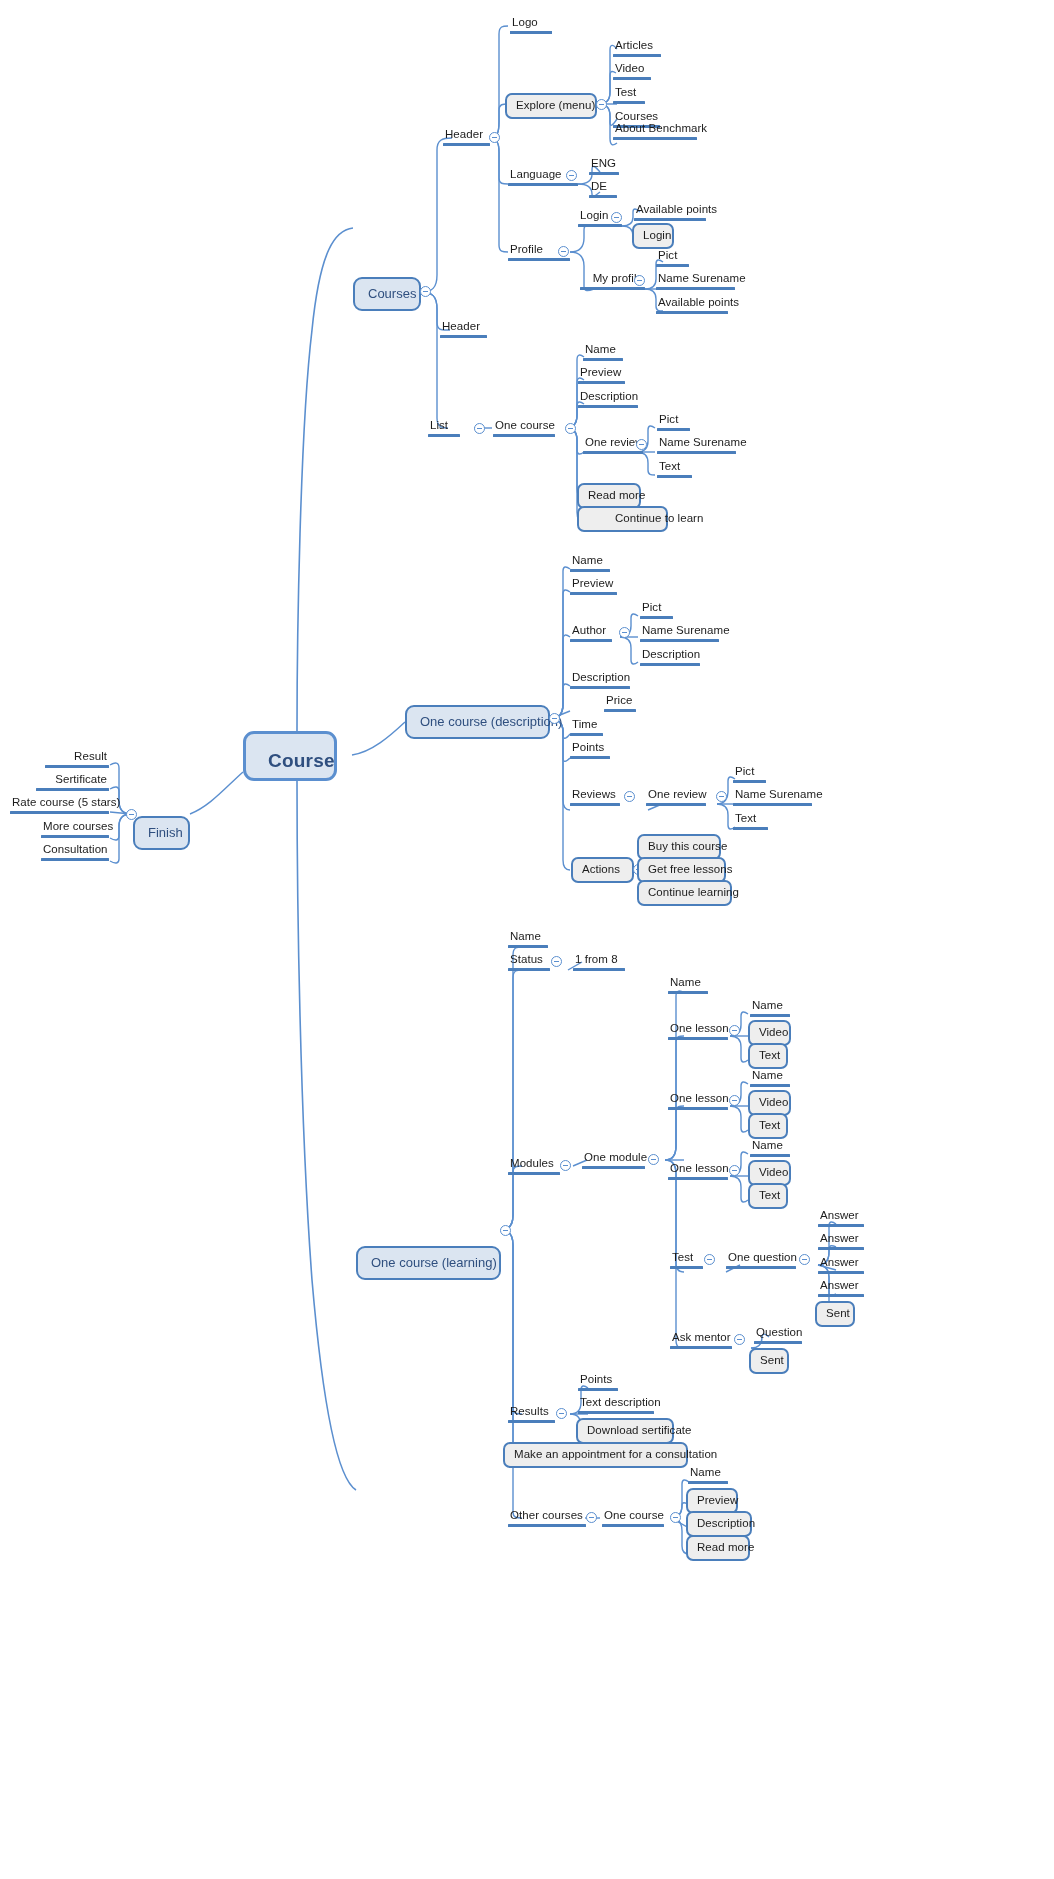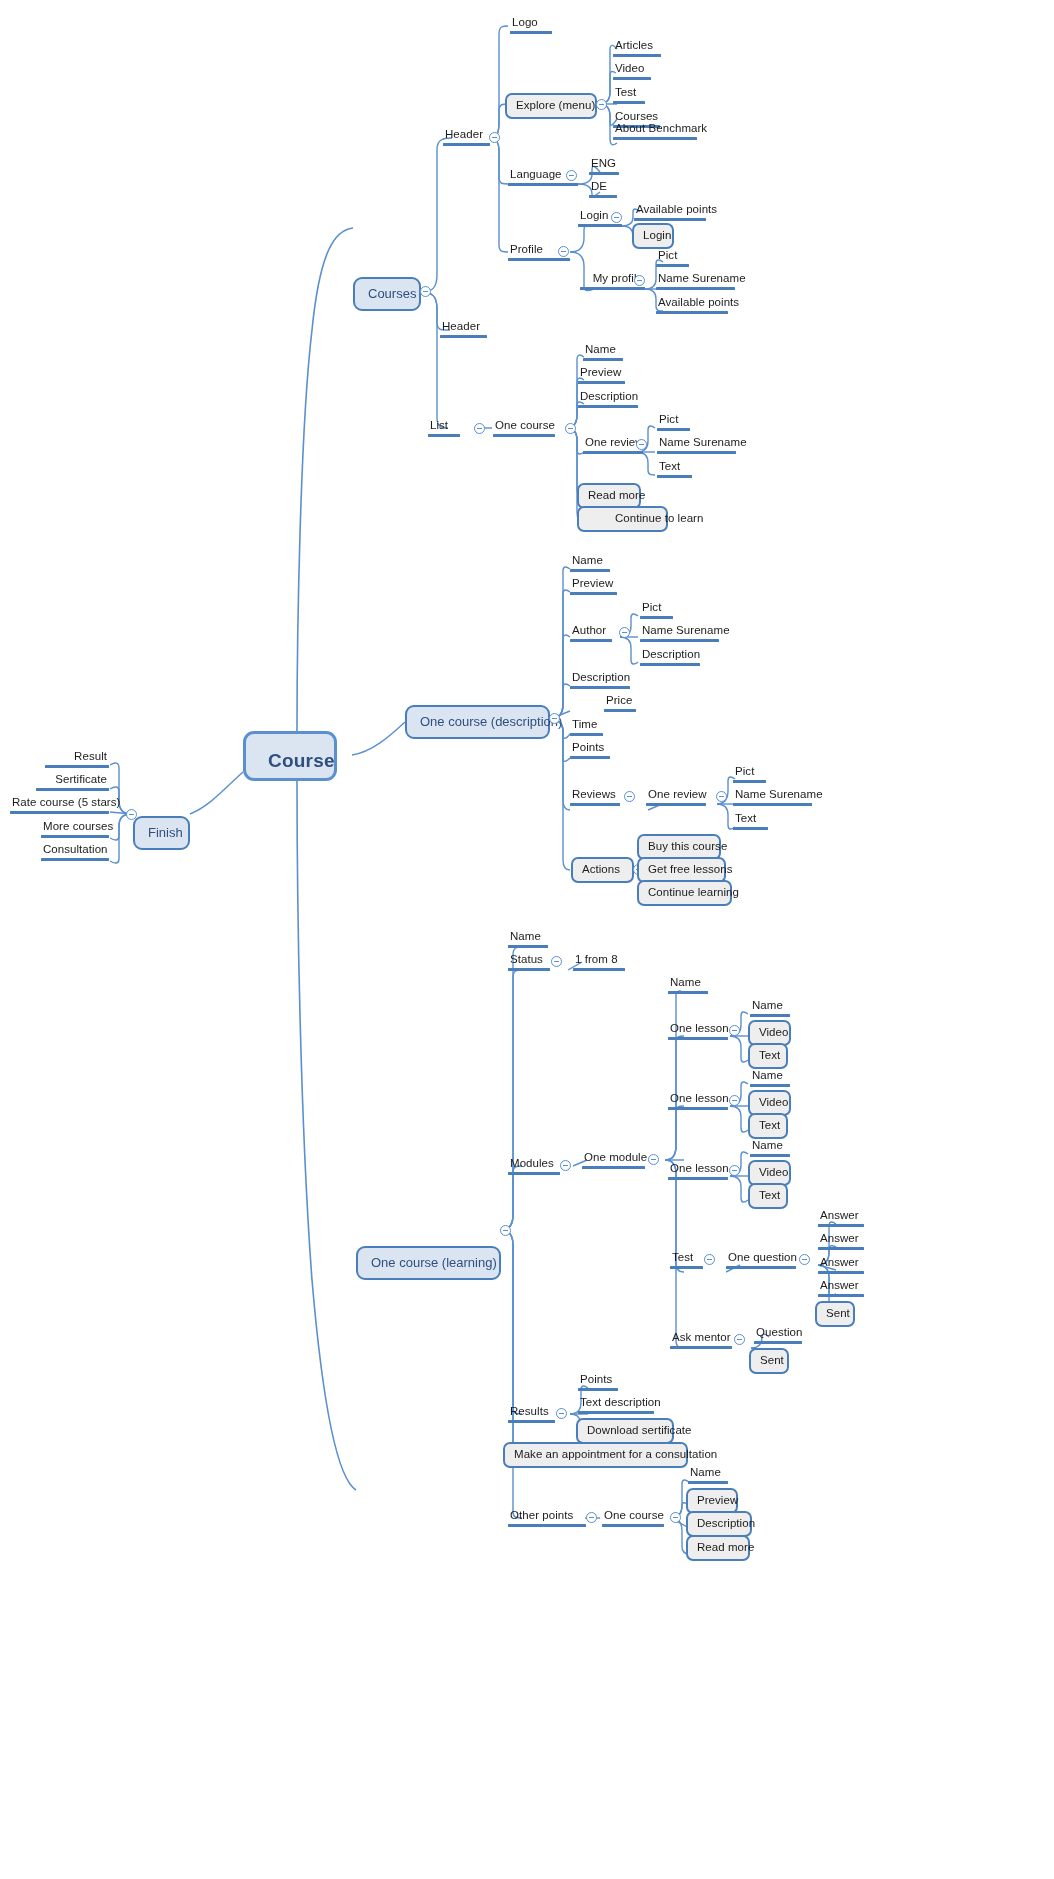--- a/index.html
+++ b/index.html
@@ -591,21 +591,21 @@
   </div>
   <div class="node n-plain" style="left:578px; top:1396px; width:76px;">
     <span class="n-text">Text description</span>
     <span class="n-bar"></span>
   </div>
   <div class="node n-box" style="left:576px; top:1418px; width:98px;">Download sertificate</div>
 
   <div class="node n-box" style="left:503px; top:1442px; width:185px;">Make an appointment for a consultation</div>
 
   <div class="node n-plain" style="left:508px; top:1509px; width:78px;">
-    <span class="n-text">Other points</span>
+    <span class="n-text">Other courses</span>
     <span class="n-bar"></span>
   </div>
   <div class="toggle" style="left:586px; top:1512px;"></div>
   <div class="node n-plain" style="left:602px; top:1509px; width:62px;">
     <span class="n-text">One course</span>
     <span class="n-bar"></span>
   </div>
   <div class="toggle" style="left:670px; top:1512px;"></div>
   <div class="node n-plain" style="left:688px; top:1466px; width:40px;">
     <span class="n-text">Name</span>

